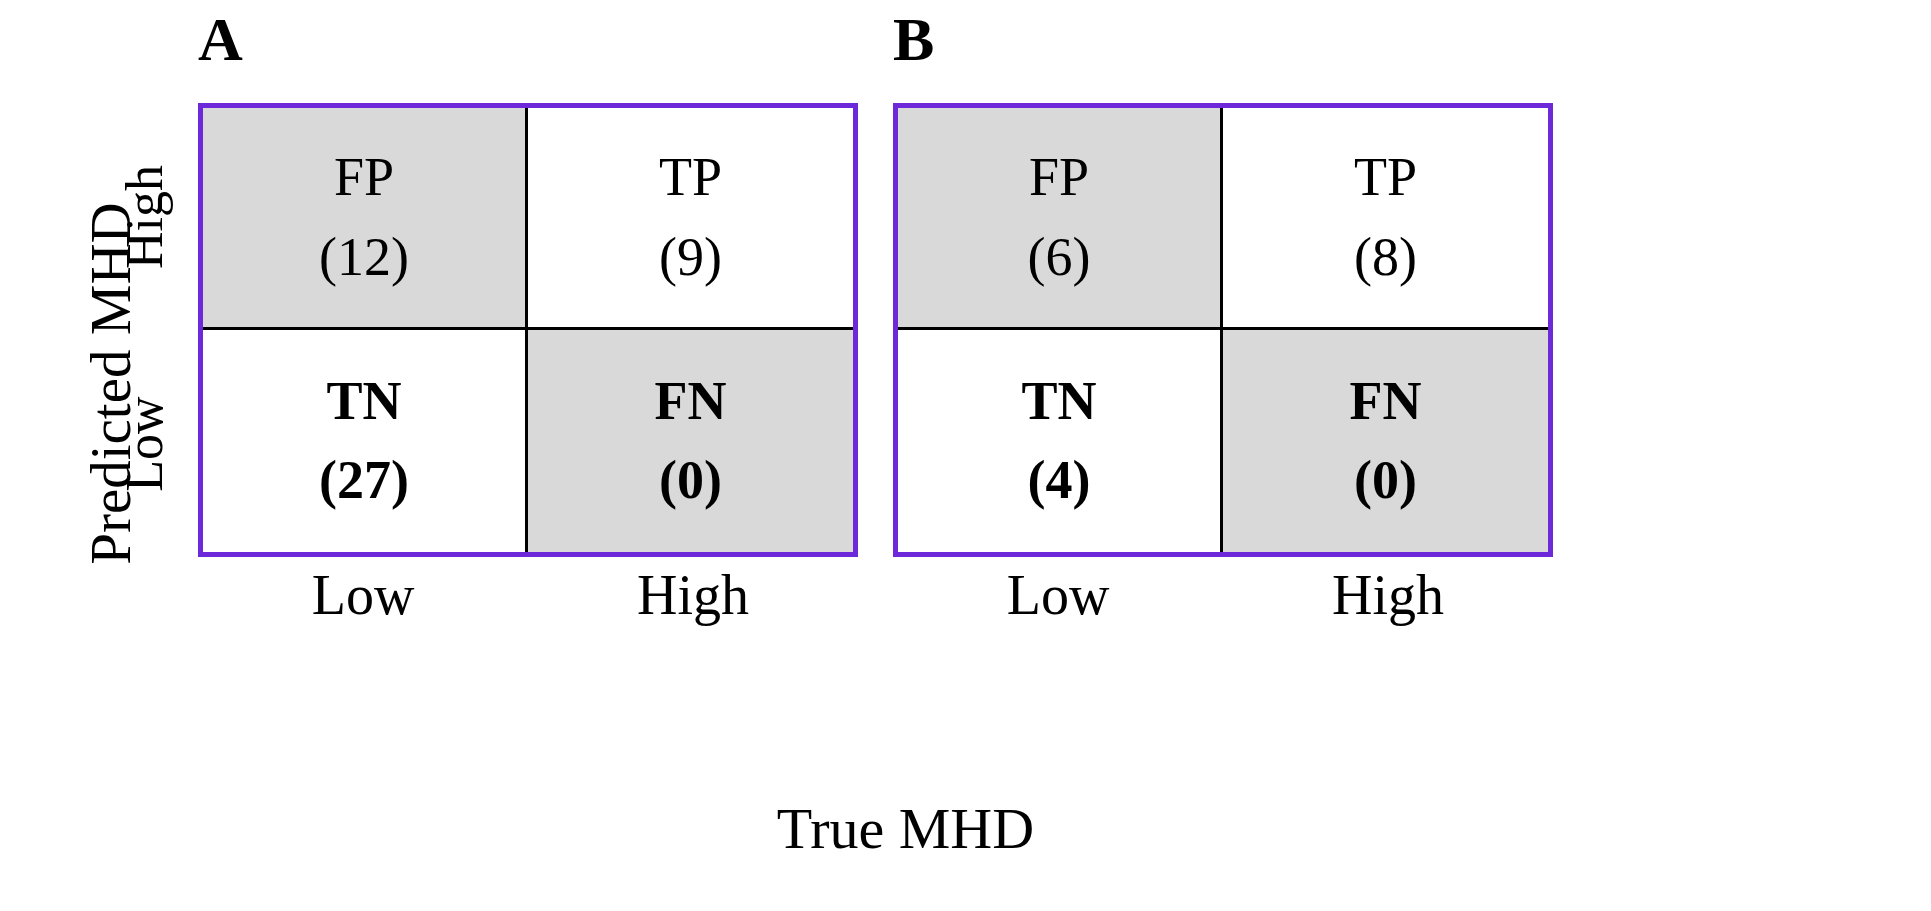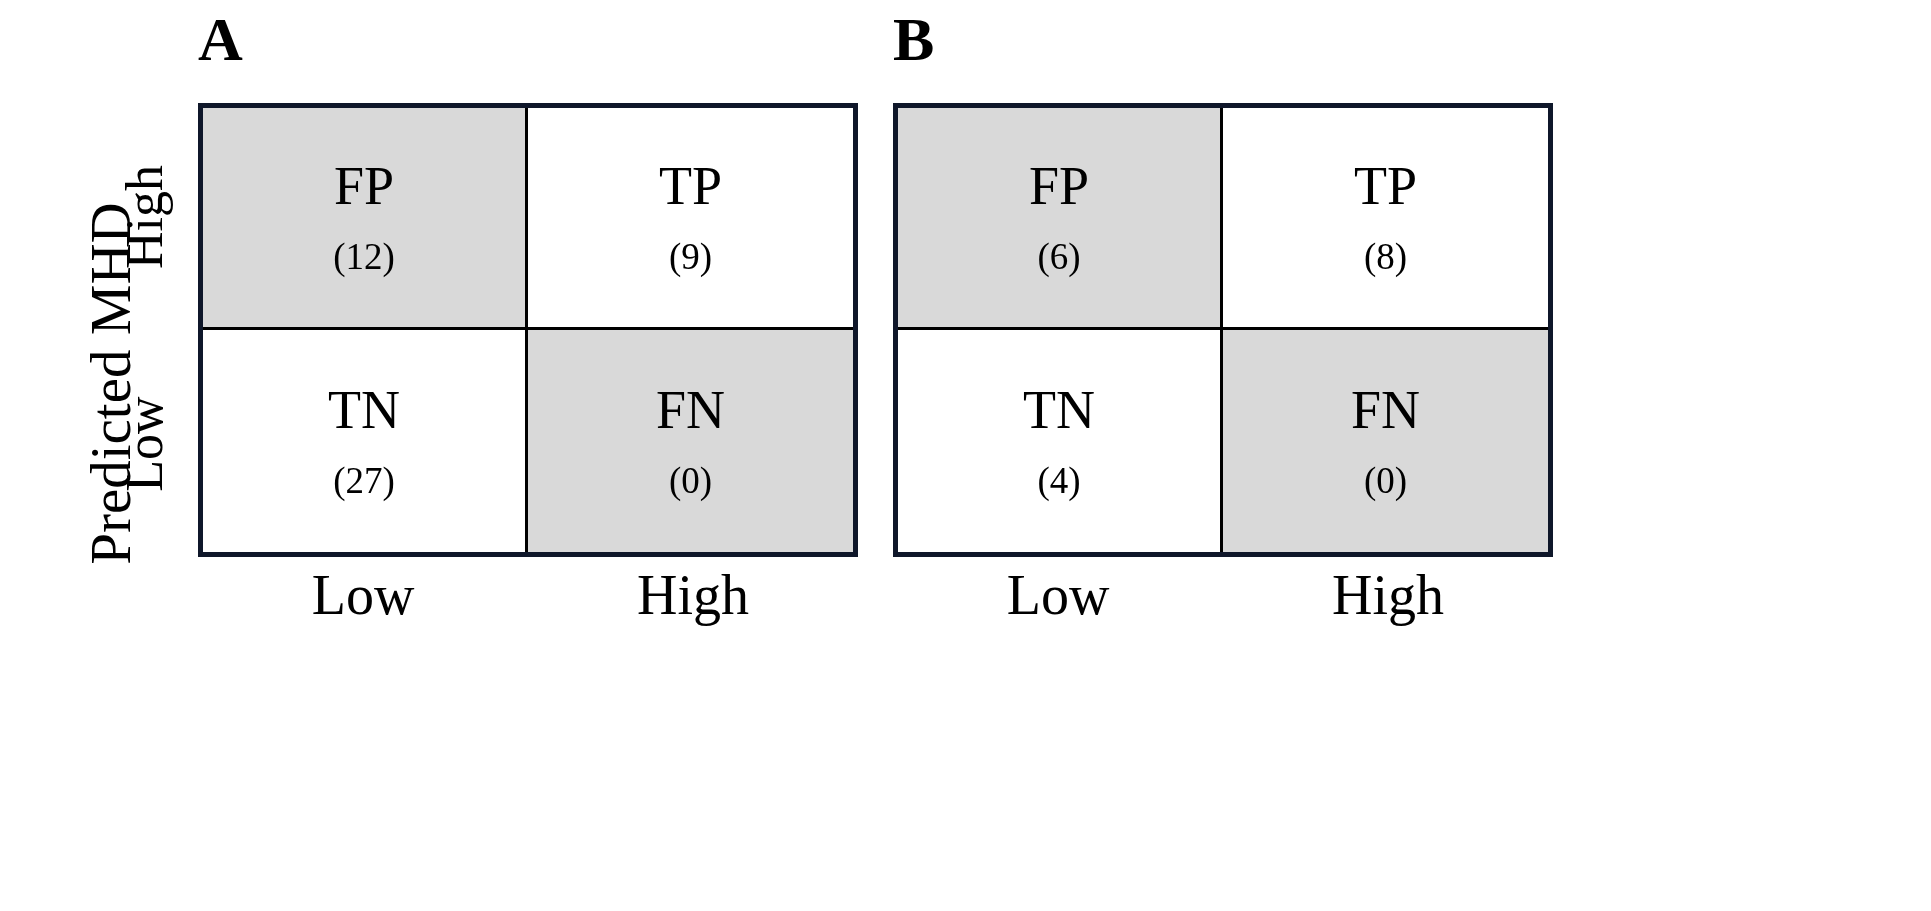--- a/index.html
+++ b/index.html
@@ -42,41 +42,41 @@
 
   .panel-letter{
     position:absolute; top:8px; left:0;
     font-size:62px; font-weight:bold; line-height:1;
   }
 
   .matrix{
     position:absolute;
     top:103px; left:0;
     width:660px; height:454px;
-    border:5px solid #0f172a;
+    border:5px solid #6d28d9;
     box-sizing:border-box;
     display:grid;
     grid-template-columns:1fr 1fr;
     grid-template-rows:1fr 1fr;
     background:#1d4ed8;
   }
   .cell{
     position:relative;
     display:flex; flex-direction:column;
     align-items:center; justify-content:center;
     background:#ffffff;
     box-sizing:border-box;
     border-right:3px solid #000000;
     border-bottom:3px solid #000000;
   }
   .cell:nth-child(2),.cell:nth-child(4){border-right:none;}
-  .cell:nth-child(3),.cell:nth-child(4){border-bottom:none;}
+  .cell:nth-child(3),.cell:nth-child(4){border-bottom:none;font-weight:bold;}
   .cell.shaded{background:#d9d9d9;}
   .cell .lbl{font-size:54px;line-height:1.02;}
-  .cell .val{font-size:37px;line-height:1.02;margin-top:24px;}
+  .cell .val{font-size:54px;line-height:1.02;margin-top:24px;}
 
   
   .xticks{
     position:absolute;
     top:566px; left:0;
     width:660px; height:96px;
     display:grid; grid-template-columns:1fr 1fr;
   }
   .xtick{
     display:flex;align-items:flex-start;justify-content:center;
@@ -157,14 +157,15 @@
         <div class="val">(0)</div>
       </div>
     </div>
 
     <div class="xticks">
       <div class="xtick">Low</div>
       <div class="xtick">High</div>
     </div>
   </div>
 
+  <div class="xlabel-main"><span>True MHD</span></div>
 
 </div>
 
 </body></html>

